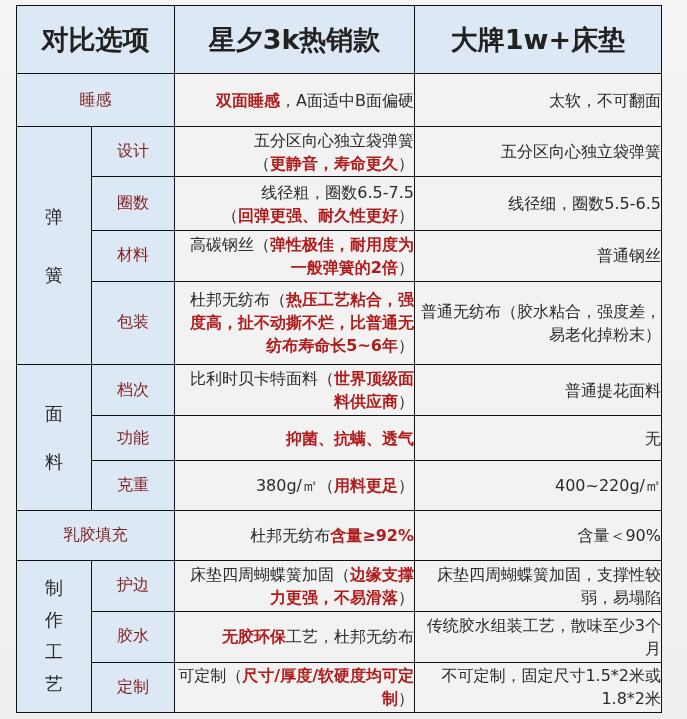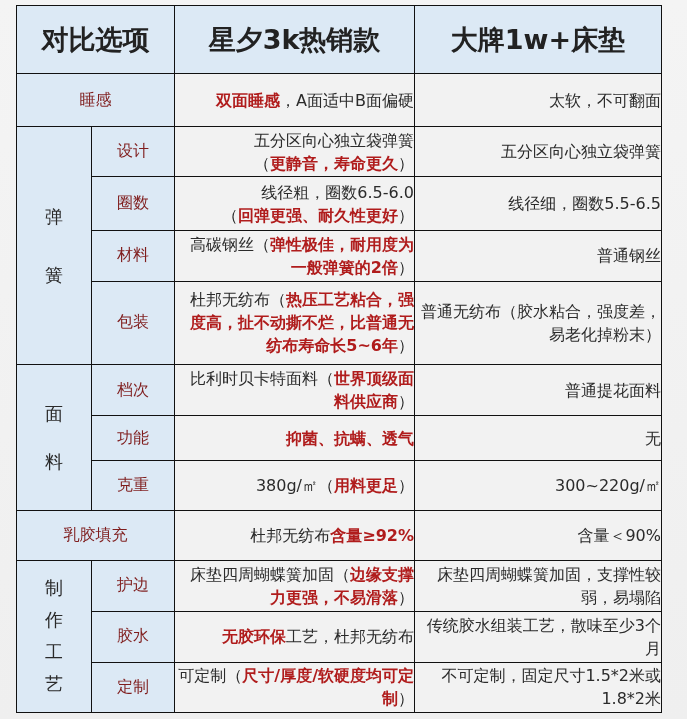--- a/index.html
+++ b/index.html
@@ -113,21 +113,21 @@
       <td class="lbl">设计</td>
       <td class="val">
         <div>五分区向心独立袋弹簧</div>
         <div><span>（</span><span class="red">更静音，寿命更久</span><span>）</span></div>
       </td>
       <td class="val">五分区向心独立袋弹簧</td>
     </tr>
     <tr style="height:53px">
       <td class="lbl">圈数</td>
       <td class="val">
-        <div>线径粗，圈数6.5-6.0</div>
+        <div>线径粗，圈数6.5-7.5</div>
         <div><span>（</span><span class="red">回弹更强、耐久性更好</span><span>）</span></div>
       </td>
       <td class="val">线径细，圈数5.5-6.5</td>
     </tr>
     <tr style="height:51px">
       <td class="lbl">材料</td>
       <td class="val"><span>高碳钢丝（</span><span class="red">弹性极佳，耐用度为一般弹簧的2倍</span><span>）</span></td>
       <td class="val">普通钢丝</td>
     </tr>
     <tr style="height:83px">
@@ -146,21 +146,21 @@
       <td class="val">普通提花面料</td>
     </tr>
     <tr style="height:45px">
       <td class="lbl">功能</td>
       <td class="val"><span class="red">抑菌、抗螨、透气</span></td>
       <td class="val">无</td>
     </tr>
     <tr style="height:50px">
       <td class="lbl">克重</td>
       <td class="val"><span>380g/㎡（</span><span class="red">用料更足</span><span>）</span></td>
-      <td class="val">300~220g/㎡</td>
+      <td class="val">400~220g/㎡</td>
     </tr>
 
     <tr style="height:49px">
       <td colspan="2" class="lbl">乳胶填充</td>
       <td class="val"><span>杜邦无纺布</span><span class="red">含量≥92%</span></td>
       <td class="val">含量＜90%</td>
     </tr>
 
     <tr style="height:51px">
       <td rowspan="3" class="grp">

